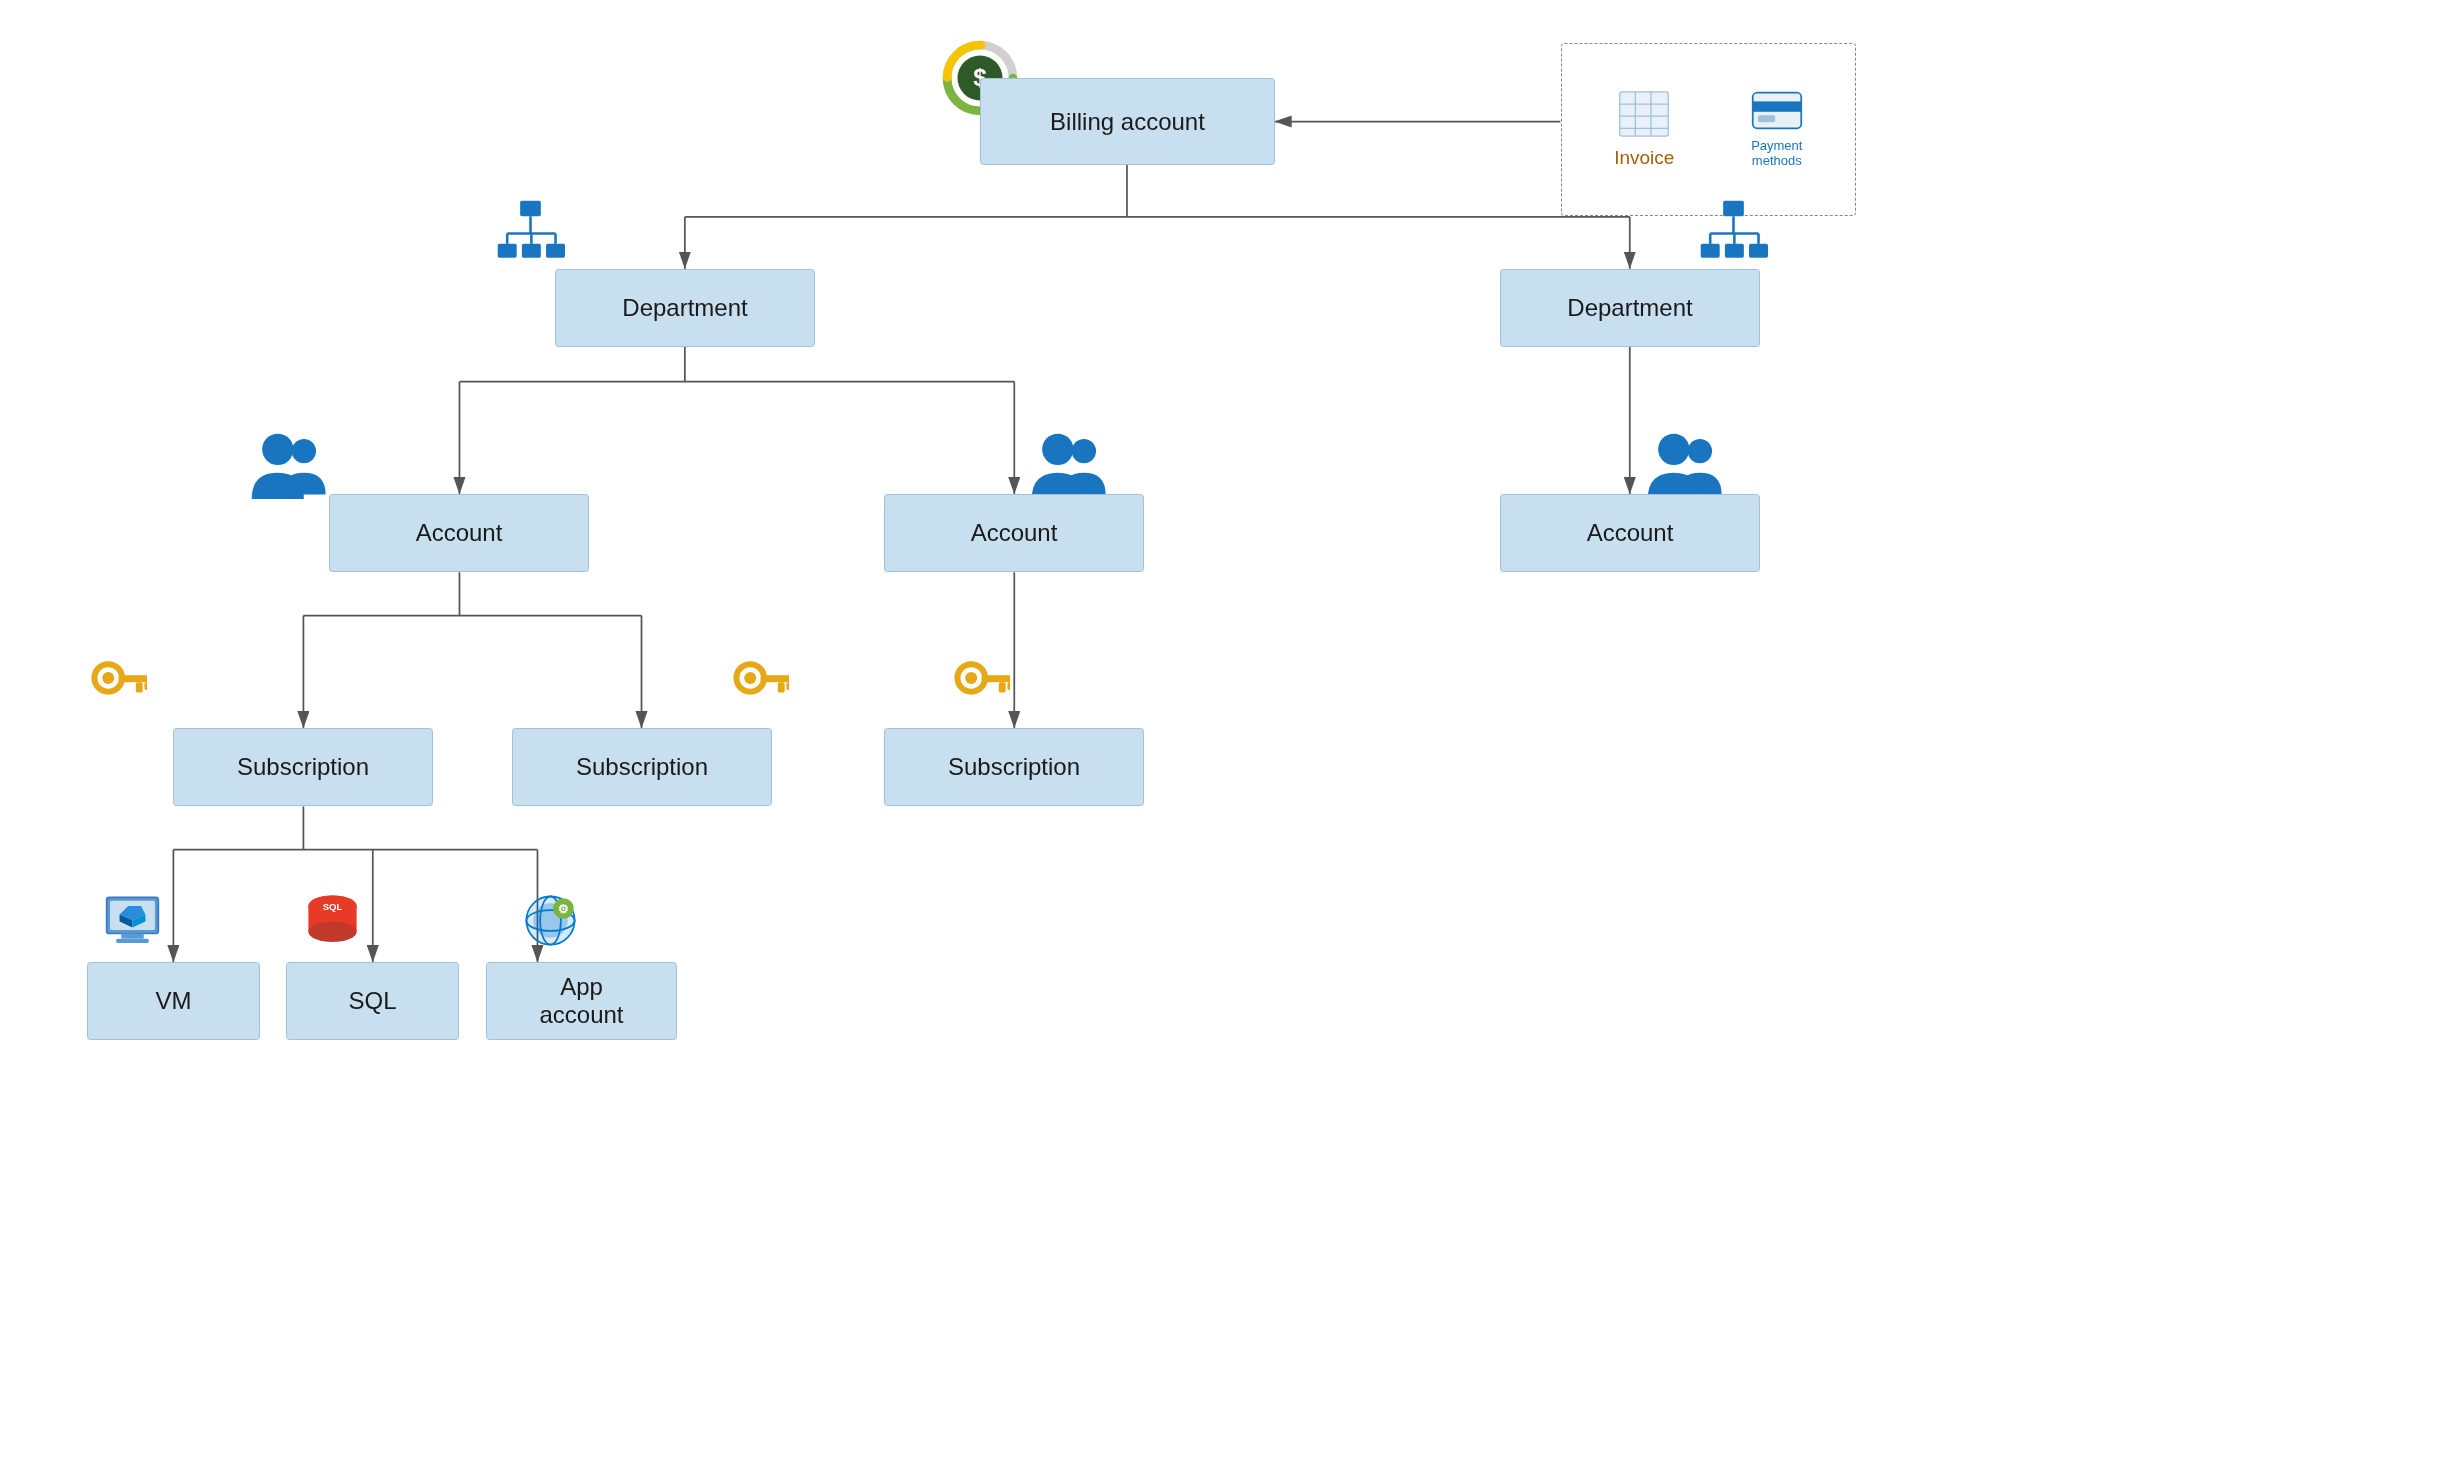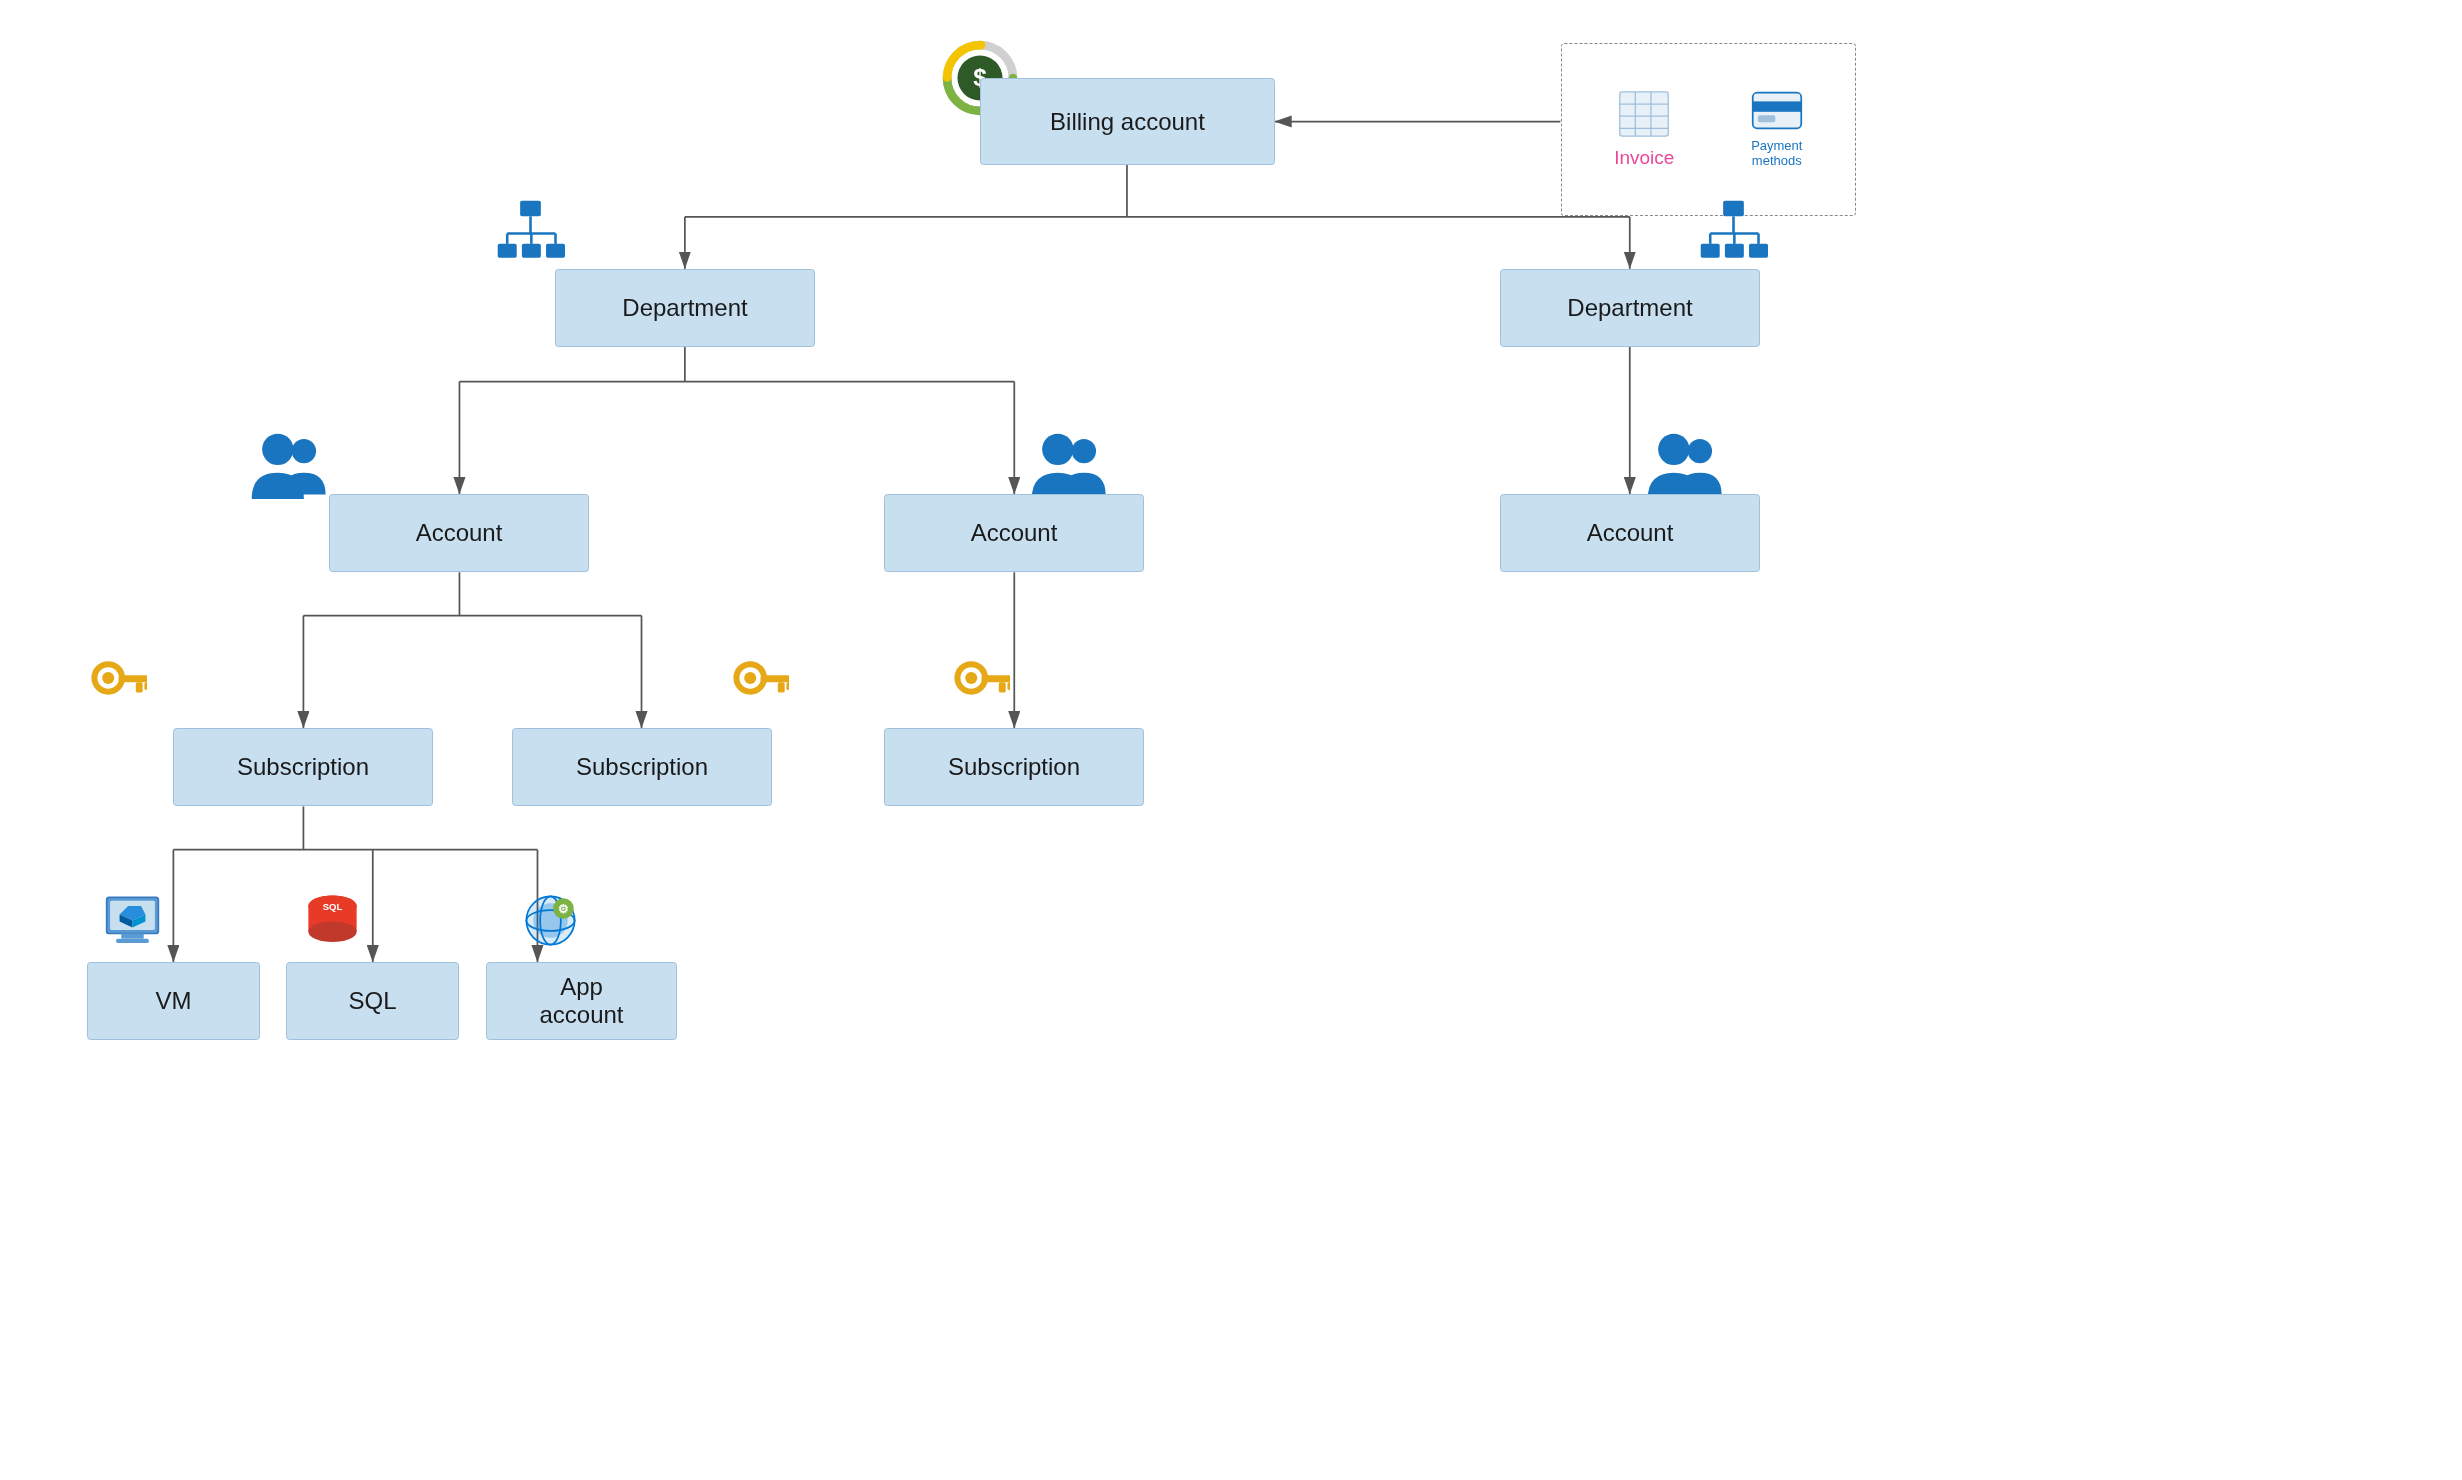--- a/index.html
+++ b/index.html
@@ -272,21 +272,21 @@
     <div class="invoice-item">
 
       <svg width="52" height="48" viewBox="0 0 60 55">
         <rect x="2" y="2" width="56" height="51" rx="3" fill="#e8f0f8" stroke="#a0c0dc" stroke-width="1.5"></rect>
         <line x1="2" y1="16" x2="58" y2="16" stroke="#a0c0dc" stroke-width="1.5"></line>
         <line x1="2" y1="30" x2="58" y2="30" stroke="#a0c0dc" stroke-width="1.5"></line>
         <line x1="2" y1="44" x2="58" y2="44" stroke="#a0c0dc" stroke-width="1.5"></line>
         <line x1="20" y1="2" x2="20" y2="53" stroke="#a0c0dc" stroke-width="1.5"></line>
         <line x1="38" y1="2" x2="38" y2="53" stroke="#a0c0dc" stroke-width="1.5"></line>
       </svg>
-      <span style="font-size:19px;color:#ec4899;font-weight:500;">Invoice</span>
+      <span style="font-size:19px;color:#a16207;font-weight:500;">Invoice</span>
     </div>
     <div class="invoice-item">
 
       <svg width="52" height="39" viewBox="0 0 60 45">
         <rect x="2" y="2" width="56" height="41" rx="5" fill="#e8f0f8" stroke="#1a75c0" stroke-width="2"></rect>
         <rect x="2" y="12" width="56" height="12" fill="#1a75c0"></rect>
         <rect x="8" y="28" width="20" height="8" rx="2" fill="#a0c0dc"></rect>
       </svg>
       <span style="font-size:13px;color:#1a75c0;font-weight:500;text-align:center;white-space:pre-line;">Payment
 methods</span>

